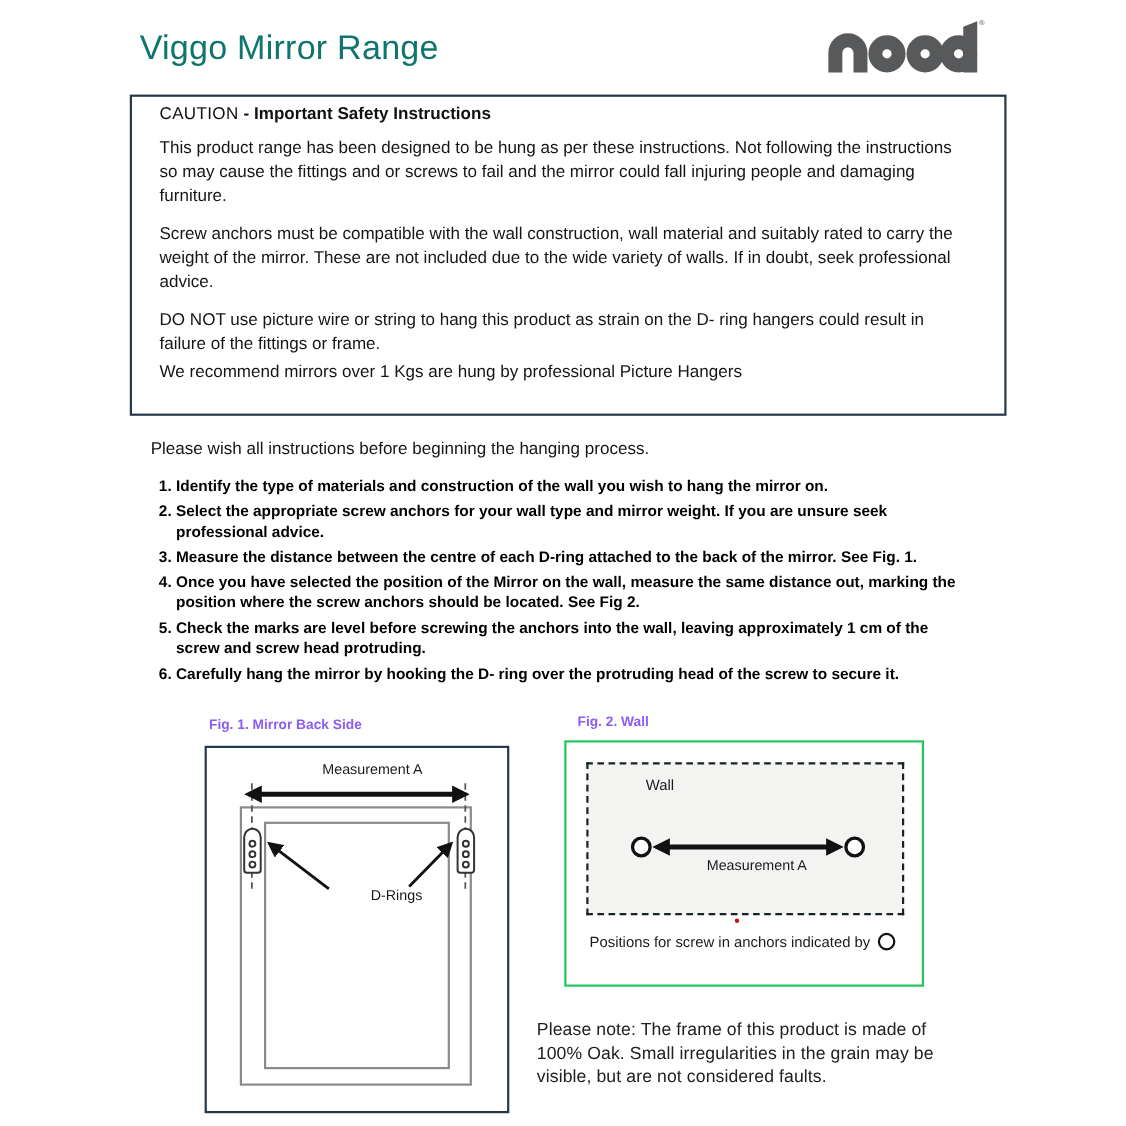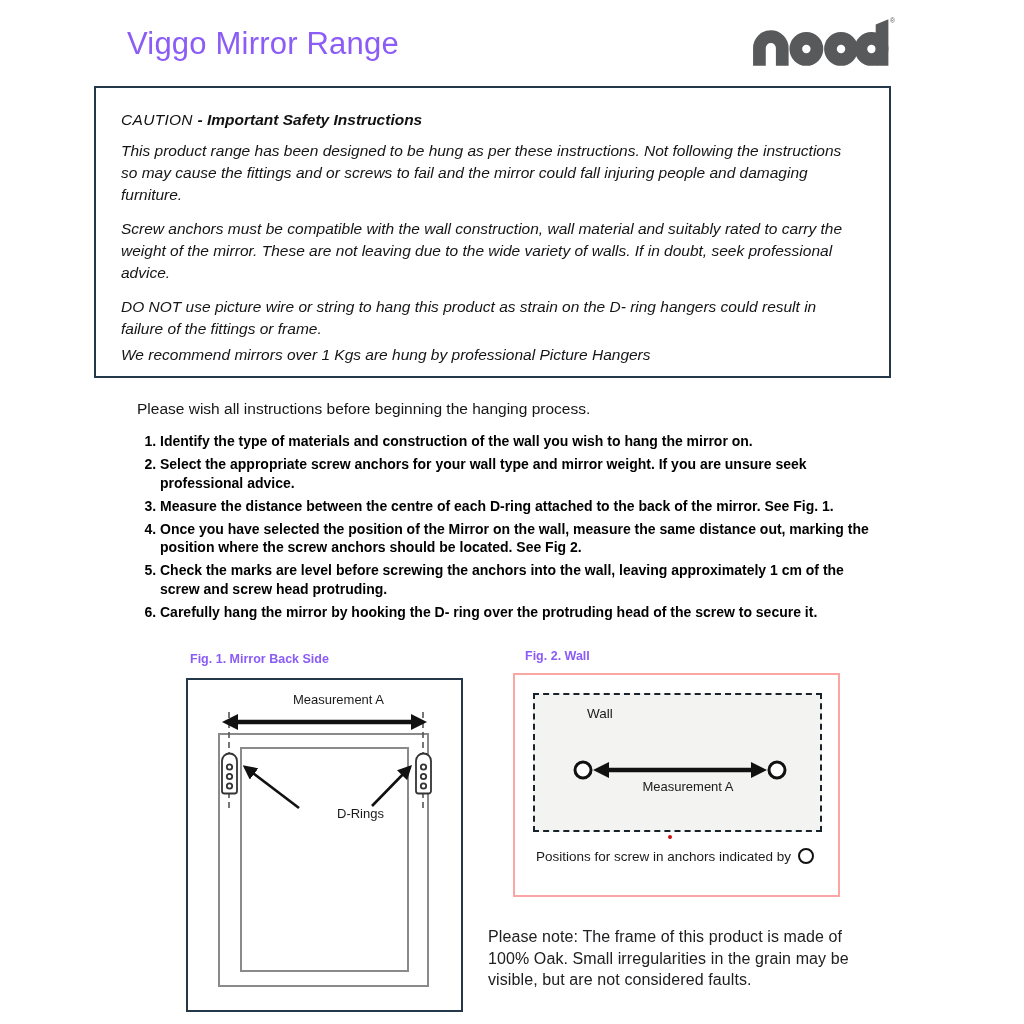--- a/index.html
+++ b/index.html
@@ -7,31 +7,30 @@
   body {
     width: 1024px; height: 1024px; position: relative; overflow: hidden;
     font-family: "Liberation Sans", sans-serif;
     color: #1c1c1e;
   }
   .abs { position: absolute; }
 
   
   .page-title {
     left: 127px; top: 26px;
-    font-size: 31px; font-weight: 500; letter-spacing: 0.2px; color: #8b5cf6;
+    font-size: 31px; font-weight: 500; letter-spacing: 0.2px; color: #0f766e;
   }
   .logo-wrap { left: 748px; top: 12px; width: 148px; height: 62px; }
   .logo-wrap svg { display: block; width: 100%; height: 100%; }
 
   
   .caution-box {
-    left: 94px; top: 86px; width: 797px; height: 292px;
+    left: 118px; top: 86px; width: 797px; height: 292px;
     border: 2px solid #25384a;
-    padding: 23px 34px 0 25px;
-    font-style: italic;
+    padding: 7px 34px 0 25px;
   }
   .caution-heading { font-size: 15.5px; letter-spacing: 0.3px; color: #111; }
   .caution-heading .bold-part { font-weight: bold; letter-spacing: 0; }
   .caution-box p {
     font-size: 15.5px; line-height: 22px; margin-top: 12px; color: #151517;
   }
   .caution-box p.first { margin-top: 11px; }
   .caution-box p.tight { margin-top: 4px; }
 
   
@@ -62,21 +61,21 @@
     position: absolute; left: 52px; top: 67px; width: 169px; height: 225px;
     border: 2px solid #8a8a8a;
   }
   .fig-label { position: absolute; font-size: 13px; color: #1a1a1c; padding-left: 32px; }
   .fig1-meas { left: 0; top: 12px; width: 269px; text-align: center; }
   .fig1-drings { left: 117px; top: 126px; }
 
   
   .fig2-box {
     left: 513px; top: 673px; width: 327px; height: 224px;
-    border: 2px solid #fca5a5;
+    border: 2px solid #22c55e;
   }
   .fig2-inner { position: relative; width: 100%; height: 100%; }
   .wall-rect {
     position: absolute; left: 18px; top: 18px; width: 289px; height: 139px;
     border: 2.5px dashed #18222b; background: #f3f3f1;
   }
   .fig2-wall-label { left: 40px; top: 31px; font-size: 13.5px; }
   .fig2-svg { position: absolute; left: 0; top: 0; }
   .fig2-meas { left: 77px; top: 104px; width: 160px; text-align: center; }
   .red-dot {
@@ -116,21 +115,21 @@
     <text x="168" y="11" font-size="8" fill="#58595b" font-family="Liberation Sans, sans-serif">®</text>
   </svg>
 </div>
 
 <div class="abs caution-box">
   <div class="caution-heading">
     <span>CAUTION</span>
     <span class="bold-part">- Important Safety Instructions</span>
   </div>
   <p class="first">This product range has been designed to be hung as per these instructions. Not following the instructions so may cause the fittings and or screws to fail and the mirror could fall injuring people and damaging furniture.</p>
-  <p>Screw anchors must be compatible with the wall construction, wall material and suitably rated to carry the weight of the mirror. These are not leaving due to the wide variety of walls. If in doubt, seek professional advice.</p>
+  <p>Screw anchors must be compatible with the wall construction, wall material and suitably rated to carry the weight of the mirror. These are not included due to the wide variety of walls. If in doubt, seek professional advice.</p>
   <p>DO NOT use picture wire or string to hang this product as strain on the D- ring hangers could result in failure of the fittings or frame.</p>
   <p class="tight">We recommend mirrors over 1 Kgs are hung by professional Picture Hangers</p>
 </div>
 
 <div class="abs intro-line">Please wish all instructions before beginning the hanging process.</div>
 
 <ol class="abs steps-list">
   <li>Identify the type of materials and construction of the wall you wish to hang the mirror on.</li>
   <li>Select the appropriate screw anchors for your wall type and mirror weight. If you are unsure seek professional advice.</li>
   <li>Measure the distance between the centre of each D-ring attached to the back of the mirror. See Fig. 1.</li>

